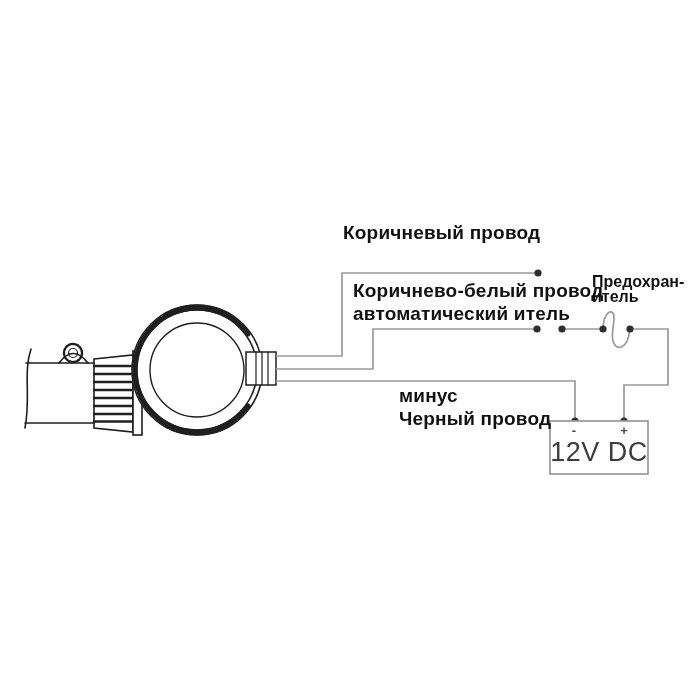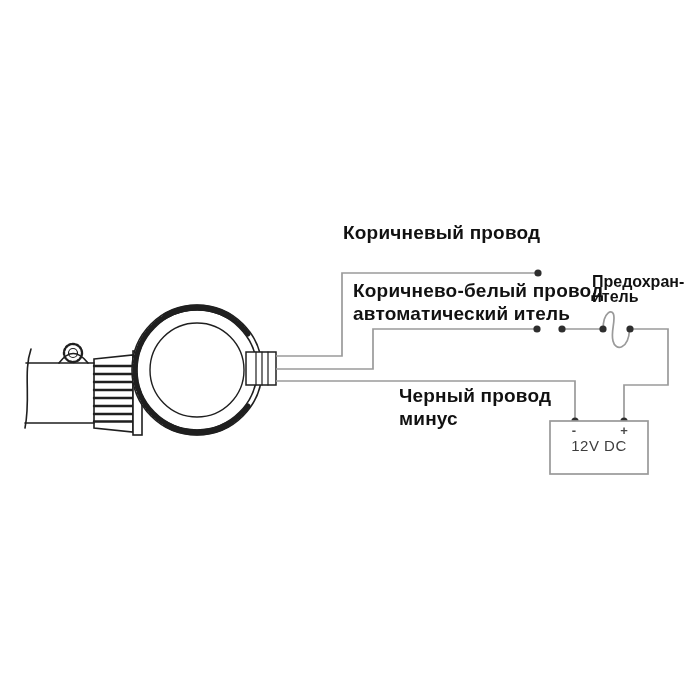--- a/index.html
+++ b/index.html
@@ -12,21 +12,21 @@
     position:absolute;color:#111111;font-weight:bold;
     font-size:19px;line-height:23px;white-space:nowrap;
     letter-spacing:0.2px;
   }
   .lbl-manual{left:343px;top:221px;}
   .lbl-auto{left:353px;top:279px;}
   .lbl-black{left:399px;top:384px;}
   .lbl-fuse{left:592px;top:274px;font-size:16px;line-height:15px;letter-spacing:0;}
   .battery-label{
     position:absolute;left:550px;top:437px;width:98px;text-align:center;
-    font-size:15px;color:#3d3d3d;letter-spacing:0.5px;
+    font-size:27px;color:#3d3d3d;letter-spacing:0.5px;
   }
   .term-mark{
     position:absolute;top:423px;width:16px;text-align:center;
     font-size:13px;font-weight:bold;color:#4a4a4a;
   }
   .term-minus{left:566px;}
   .term-plus{left:616px;}
 </style>
 </head>
 <body>
@@ -100,21 +100,21 @@
     <div>Коричнево-белый провод</div>
     <div>автоматический итель</div>
   </div>
 
   <div class="lbl lbl-fuse">
     <div>Предохран-</div>
     <div>итель</div>
   </div>
 
   <div class="lbl lbl-black">
+    <div>минус</div>
     <div>Черный провод</div>
-    <div>минус</div>
   </div>
 
   <div class="term-mark term-minus">-</div>
   <div class="term-mark term-plus">+</div>
   <div class="battery-label">12V DC</div>
 
 </div>
 
 </body></html>

